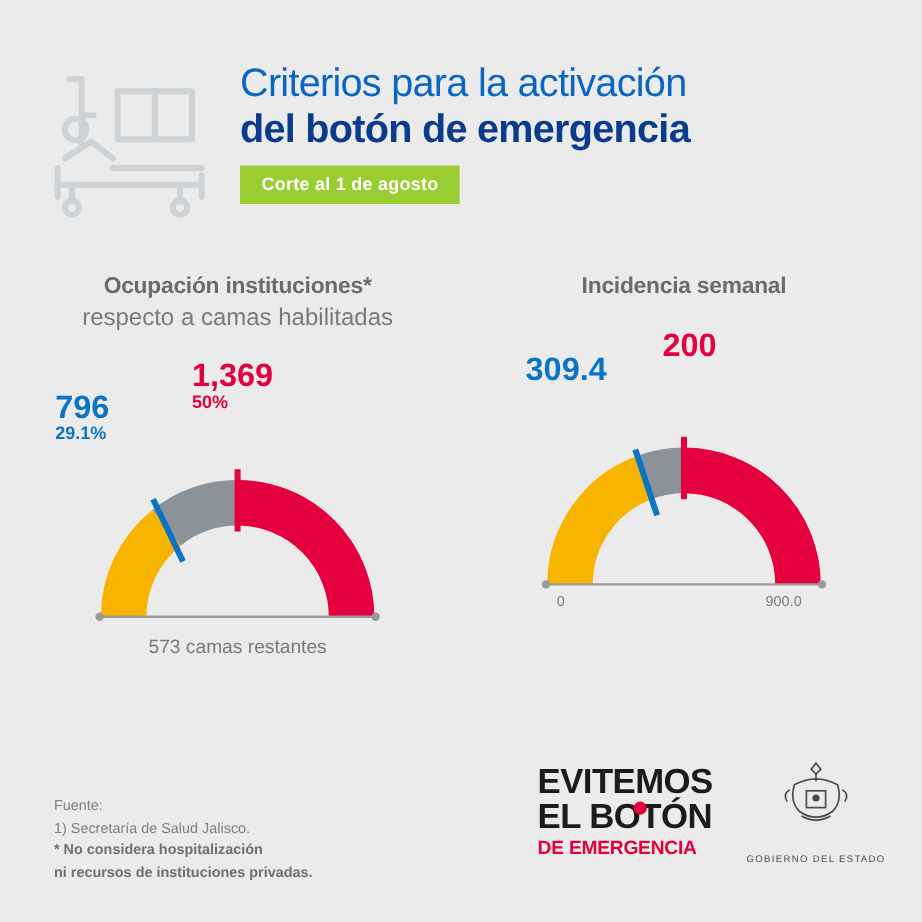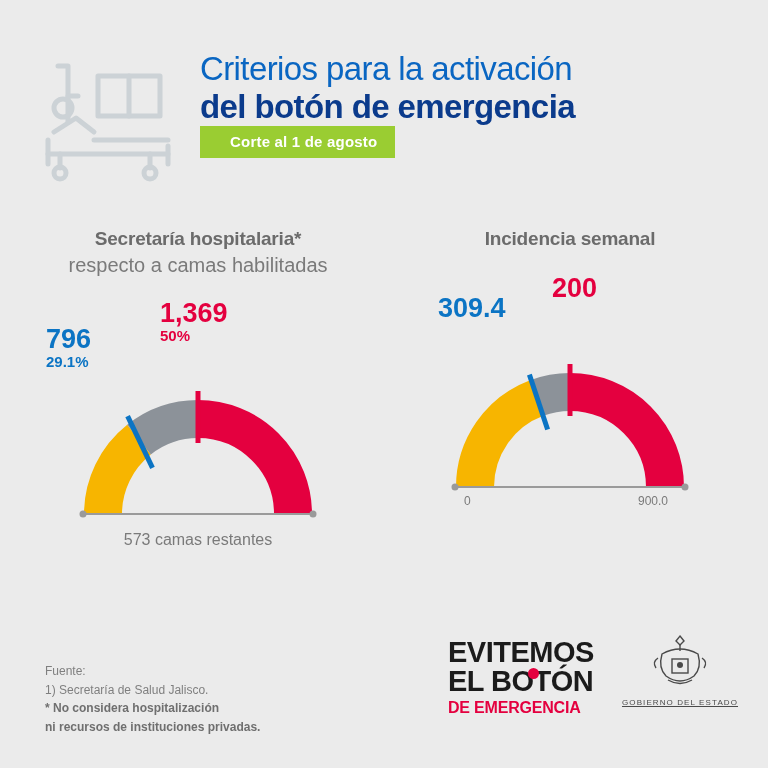--- a/index.html
+++ b/index.html
@@ -19,25 +19,26 @@
   .title-line1 {
     font-size: 33px; font-weight: normal; color: #0a66c2; letter-spacing: -0.6px;
     line-height: 1.15;
   }
   .title-line2 {
     font-size: 33px; font-weight: bold; color: #0b3b8c; letter-spacing: -0.6px;
     line-height: 1.15;
   }
   .date-badge {
     display: inline-block;
+    margin-top: 12px;
     background: #9acd32;
     color: #ffffff;
     font-weight: bold;
     font-size: 15px;
-    padding: 7px 18px 8px 30px;
+    padding: 7px 18px 8px 18px;
     letter-spacing: 0.2px;
   }
 
   
   .panel { position: absolute; top: 228px; width: 340px; }
   .panel-left  { left: 28px;  }
   .panel-right { left: 400px; }
   .panel h2 {
     text-align: center;
     font-size: 19px;
@@ -79,21 +80,21 @@
   .ev1 { font-size: 29px; font-weight: bold; color: #1b1b1b; letter-spacing: -0.5px; line-height: 1.0; }
   .ev2 { font-size: 29px; font-weight: bold; color: #1b1b1b; letter-spacing: -0.5px; line-height: 1.0; position: relative; }
   .ev3 { font-size: 16px; font-weight: bold; color: #e4003f; letter-spacing: -0.2px; margin-top: 3px; }
   .ev-dot {
     position: absolute; width: 11px; height: 11px; border-radius: 50%;
     background: #e4003f; left: 80px; top: 1px;
   }
 
   .jalisco { position: absolute; left: 620px; top: 632px; width: 120px; text-align: center; }
   .jal-name { font-size: 27px; color: #3a3a3a; font-family: "Liberation Serif", serif; letter-spacing: 0.5px; }
-  .jal-sub { font-size: 8px; color: #4a4a4a; letter-spacing: 1.1px; margin-top: 4px; text-decoration: underline; }
+  .jal-sub { font-size: 8px; color: #4a4a4a; letter-spacing: 1.1px; margin-top: 17px; }
 </style>
 </head>
 <body>
 
 <div class="page">
 
   <div class="header">
 
     <div class="bed-icon">
       <svg width="140" height="125" viewBox="0 0 140 125">
@@ -117,21 +118,21 @@
     </div>
 
     <div class="title-block">
       <div class="title-line1">Criterios para la activación</div>
       <div class="title-line2">del botón de emergencia</div>
       <div class="date-badge">Corte al 1 de agosto</div>
     </div>
   </div>
 
   <div class="panel panel-left">
-    <h2>Secretaría hospitalaria*</h2>
+    <h2>Ocupación instituciones*</h2>
     <div class="sub">respecto a camas habilitadas</div>
 
     <div class="gauge-wrap">
       <svg class="gauge-svg" width="340" height="210" viewBox="0 0 340 210">
 
         <g fill="none" stroke-width="38">
 
           <path d="M 75 185 A 95 95 0 0 1 111.0 110.6" stroke="#f7b500"></path>
 
           <path d="M 111.0 110.6 A 95 95 0 0 1 170 90" stroke="#8c9299"></path>

